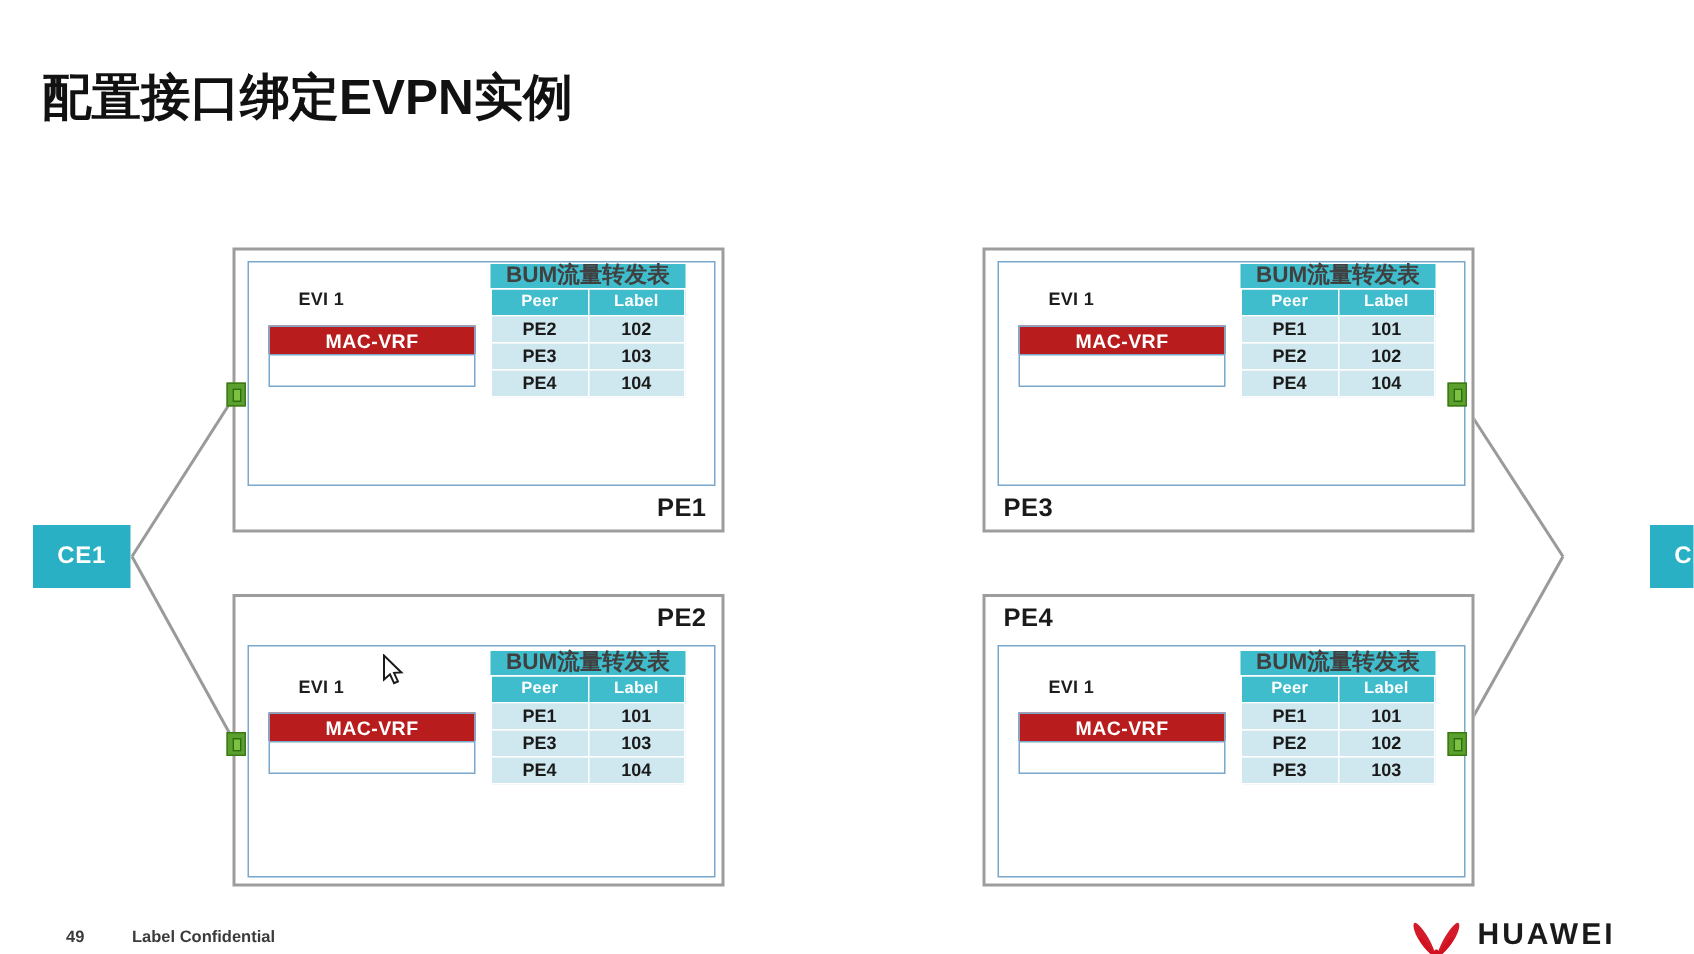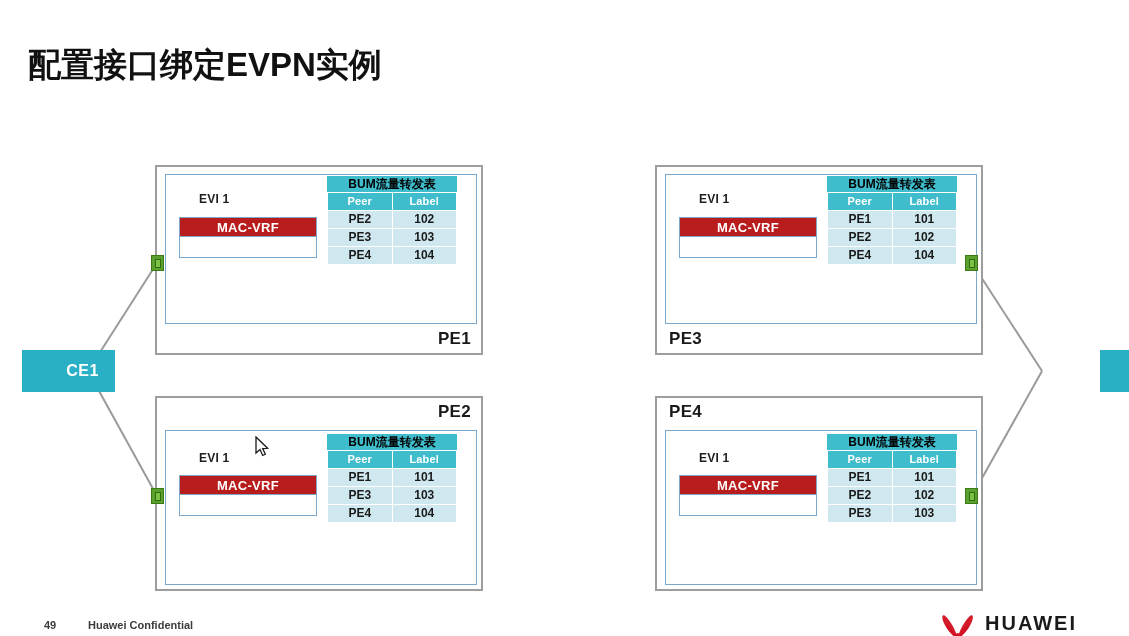--- a/index.html
+++ b/index.html
@@ -93,22 +93,22 @@
   }
 
   
   .bum{
     position:absolute;
     width:130px;
     border-collapse:collapse;
     box-sizing:border-box;
   }
   .bum-title{
-    background:#3fbdcd;color:#000000;
-    font-size:12px;font-weight:bold;text-align:center;
+    background:#3fbdcd;color:#404040;
+    font-size:15px;font-weight:bold;text-align:center;
     height:16px;line-height:16px;
     letter-spacing:0px;
   }
   .bum table{
     width:100%;border-collapse:collapse;table-layout:fixed;
   }
   .bum th{
     background:#3fbdcd;color:#ffffff;
     font-size:11px;font-weight:bold;
     height:15px;line-height:15px;
@@ -124,21 +124,20 @@
   }
 
   
   .ce-box{
     position:absolute;
     background:#2ab0c5;
     color:#ffffff;
     font-size:16px;font-weight:bold;
     display:flex;align-items:center;justify-content:center;
     letter-spacing:0.5px;
-    padding-left:28px;
   }
 
   
   .iface{
     position:absolute;
     width:13px;height:16px;
     background:#5aa02c;
     border:1.5px solid #3d7a17;
     box-sizing:border-box;
     display:flex;align-items:center;justify-content:center;
@@ -343,21 +342,21 @@
     <div class="ce-box" style="left:22px;top:192px;width:65px;height:42px;">CE1</div>
     <div class="ce-box" style="left:1100px;top:192px;width:65px;height:42px;">CE2</div>
 
     <svg class="cursor" style="left:255px;top:278px;" viewBox="0 0 16 22">
       <polygon points="1,1 1,17 5,13.5 7.7,19.5 10.3,18.3 7.7,12.6 12.6,12.3" fill="#ffffff" stroke="#1a1a1a" stroke-width="1.3"></polygon>
     </svg>
 
   </div>
 
   <div class="footer-pg">49</div>
-  <div class="footer-conf">Huawei Confidential</div>
+  <div class="footer-conf">Label Confidential</div>
 
   <div class="logo-wrap">
     <svg width="36" height="28" viewBox="0 0 36 28">
       <g fill="#d10f1f">
         <path d="M17.6 26.5 C16.4 21 13.6 15 10.6 10.6 C8.2 7.0 6.0 4.6 4.6 3.6 C3.4 2.8 2.6 3.2 2.4 4.4 C2.1 6.4 3.0 9.6 5.0 13.2 C7.2 17.2 10.6 21.4 14.2 24.4 C15.4 25.4 16.6 26.2 17.6 26.5 Z" opacity="0.95"></path>
         <path d="M17.6 26.5 C18.8 21 21.6 15 24.6 10.6 C27.0 7.0 29.2 4.6 30.6 3.6 C31.8 2.8 32.6 3.2 32.8 4.4 C33.1 6.4 32.2 9.6 30.2 13.2 C28.0 17.2 24.6 21.4 21.0 24.4 C19.8 25.4 18.6 26.2 17.6 26.5 Z" opacity="0.95"></path>
         <path d="M17.6 26.5 C15.6 22.6 13.0 18.6 10.4 15.6 C8.6 13.6 7.2 12.6 6.6 12.8 C6.0 13.0 6.0 14.0 6.8 15.6 C8.2 18.4 11.2 22.0 14.4 24.6 C15.6 25.6 16.8 26.3 17.6 26.5 Z" opacity="0.8"></path>
         <path d="M17.6 26.5 C19.6 22.6 22.2 18.6 24.8 15.6 C26.6 13.6 28.0 12.6 28.6 12.8 C29.2 13.0 29.2 14.0 28.4 15.6 C27.0 18.4 24.0 22.0 20.8 24.6 C19.6 25.6 18.4 26.3 17.6 26.5 Z" opacity="0.8"></path>
         <ellipse cx="17.6" cy="24.0" rx="1.9" ry="3.0"></ellipse>
       </g>

